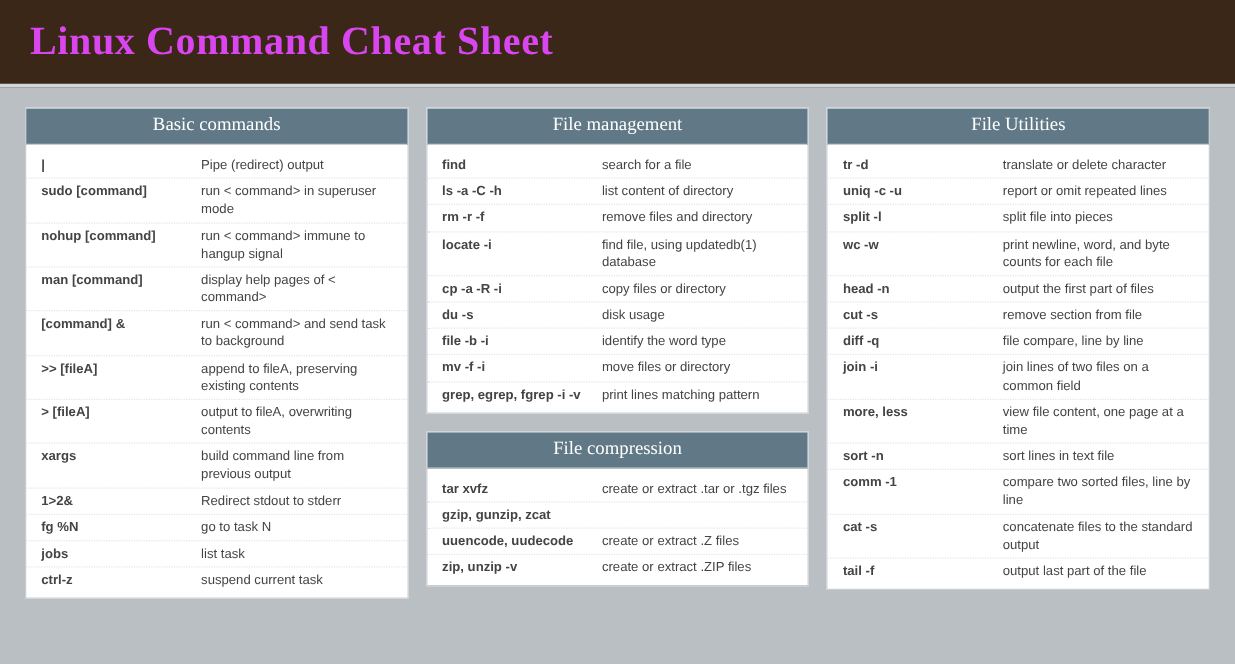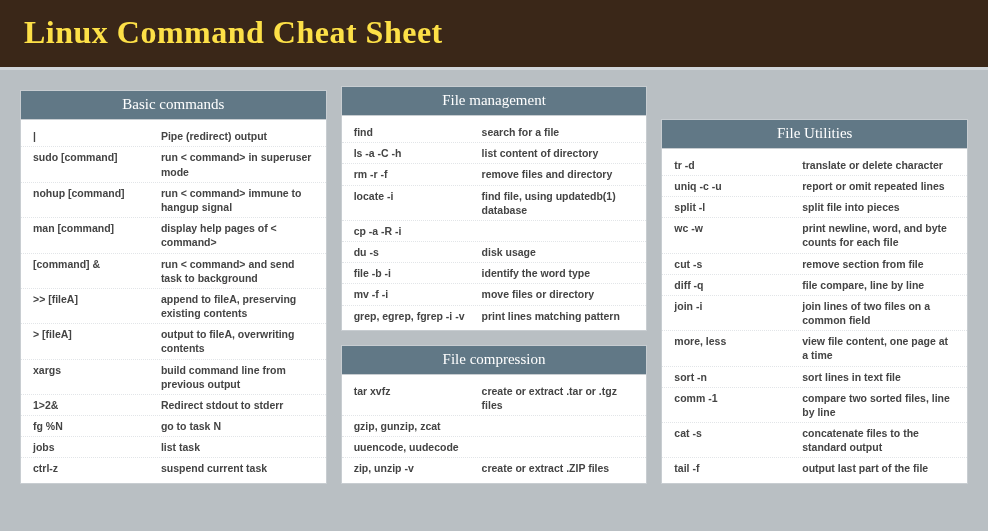--- a/index.html
+++ b/index.html
@@ -4,50 +4,50 @@
 <style>
   html,body{margin:0;padding:0}
   body{
     width:988px;height:531px;overflow:hidden;
     background:#b9bfc3;
     font-family:Arial,Helvetica,sans-serif;
     color:#333;
   }
   .header{
     background:#3a2718;
-    color:#fde047;
+    color:#d946ef;
     padding:14px 24px 16px 24px;
     border-bottom:3px solid #d0d5d9;
     font-family:Georgia,'Times New Roman',serif;
   }
   .header h1{margin:0;font-weight:700;font-size:32px;letter-spacing:0.5px}
   .content{
     padding:16px 20px 0 20px;
-    display:flex;gap:14px;align-items:flex-end;
+    display:flex;gap:14px;align-items:flex-start;
   }
   .col{flex:1;display:flex;flex-direction:column;gap:14px}
   .card{background:#fff;border:1px solid #c8cdd1}
   .card-title{
     background:#617886;color:#fff;
     text-align:center;
     font-family:Georgia,'Times New Roman',serif;
     font-size:15px;padding:5px 0 6px 0;
     border-bottom:1px solid #c8cdd1;
   }
   .rows{padding:6px 0 4px 0}
   .row{
     display:flex;gap:10px;
     padding:3px 12px 3px 12px;
     font-size:10.5px;line-height:1.35;
     color:#444;
     border-bottom:1px dotted #e2e5e8;
   }
   .row:last-child{border-bottom:none}
   .cmd{flex:0 0 42%;font-weight:700;word-break:break-word}
-  .desc{flex:1;font-weight:700}
+  .desc{flex:1;font-weight:400}
 </style>
 </head>
 <body>
 
 <div class="header">
   <h1>Linux Command Cheat Sheet</h1>
 </div>
 
 <div class="content" id="content">
     <div class="col">
@@ -120,20 +120,21 @@
           <div class="row">
             <div class="cmd">rm -r -f</div>
             <div class="desc">remove files and directory</div>
           </div>
           <div class="row">
             <div class="cmd">locate -i</div>
             <div class="desc">find file, using updatedb(1) database</div>
           </div>
           <div class="row">
             <div class="cmd">cp -a -R -i</div>
+            <div class="desc">copy files or directory</div>
           </div>
           <div class="row">
             <div class="cmd">du -s</div>
             <div class="desc">disk usage</div>
           </div>
           <div class="row">
             <div class="cmd">file -b -i</div>
             <div class="desc">identify the word type</div>
           </div>
           <div class="row">
@@ -151,20 +152,21 @@
         <div class="rows">
           <div class="row">
             <div class="cmd">tar xvfz</div>
             <div class="desc">create or extract .tar or .tgz files</div>
           </div>
           <div class="row">
             <div class="cmd">gzip, gunzip, zcat</div>
           </div>
           <div class="row">
             <div class="cmd">uuencode, uudecode</div>
+            <div class="desc">create or extract .Z files</div>
           </div>
           <div class="row">
             <div class="cmd">zip, unzip -v</div>
             <div class="desc">create or extract .ZIP files</div>
           </div>
         </div>
       </div>
     </div>
     <div class="col">
       <div class="card">
@@ -178,20 +180,24 @@
             <div class="cmd">uniq -c -u</div>
             <div class="desc">report or omit repeated lines</div>
           </div>
           <div class="row">
             <div class="cmd">split -l</div>
             <div class="desc">split file into pieces</div>
           </div>
           <div class="row">
             <div class="cmd">wc -w</div>
             <div class="desc">print newline, word, and byte counts for each file</div>
+          </div>
+          <div class="row">
+            <div class="cmd">head -n</div>
+            <div class="desc">output the first part of files</div>
           </div>
           <div class="row">
             <div class="cmd">cut -s</div>
             <div class="desc">remove section from file</div>
           </div>
           <div class="row">
             <div class="cmd">diff -q</div>
             <div class="desc">file compare, line by line</div>
           </div>
           <div class="row">

